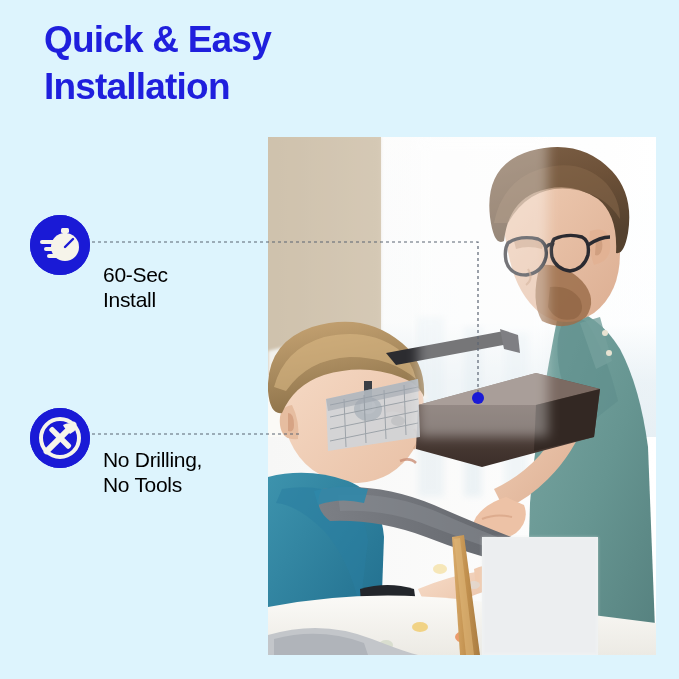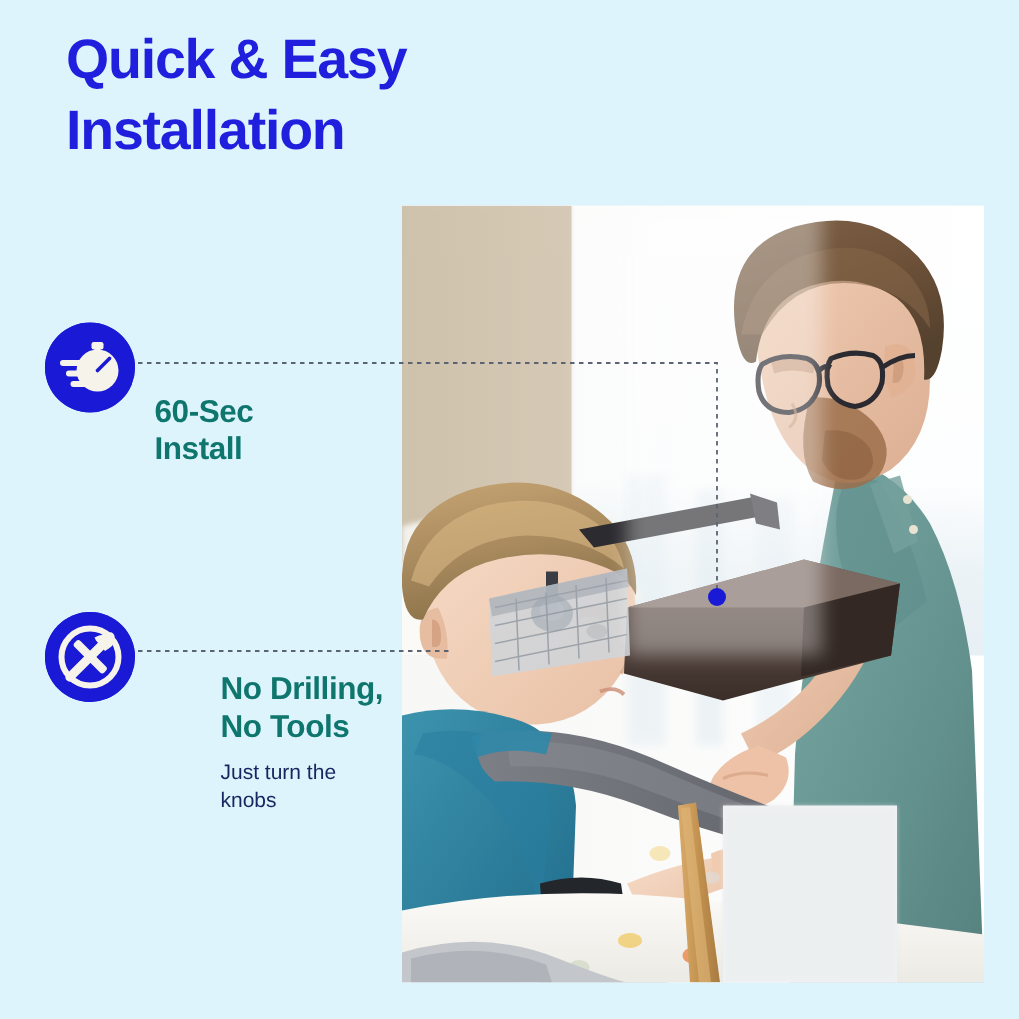--- a/index.html
+++ b/index.html
@@ -69,28 +69,28 @@
   .feature-1 .badge { top: 3px; }
   .feature-2 .badge { top: 3px; }
   .badge svg { display: block; width: 60px; height: 60px; }
 
   .feature-text {
     position: absolute;
     left: 103px;
     width: 170px;
   }
   .feature-1 .feature-text { top: 50px; }
-  .feature-2 .feature-text { top: 42px; margin-left: 44px; }
+  .feature-2 .feature-text { top: 42px; }
 
   .feature-heading {
     font-size: 21px;
     line-height: 25px;
-    font-weight: bold;
+    font-weight: normal;
     letter-spacing: -0.3px;
-    color: #0f766e;
+    color: #000000;
     white-space: pre-line;
     margin: 0;
   }
   .feature-sub {
     margin: 8px 0 0 0;
     font-size: 14px;
     line-height: 19px;
     color: #17265f;
     white-space: pre-line;
   }
@@ -401,19 +401,17 @@
 
         <path d="M33 17 q7 -4 11 1 q3 4 -1 6 l-3 2 l-6 -7 z" fill="#f6f4ea"></path>
 
         <rect x="27" y="8" width="6" height="44" rx="3" fill="#f6f4ea" transform="rotate(45 30 30)"></rect>
         <rect x="28.3" y="9.5" width="3.4" height="41" rx="1.7" fill="#1a1ad6" transform="rotate(45 30 30)" opacity="0"></rect>
       </svg>
     </span>
     <div class="feature-text">
       <p class="feature-heading">No Drilling,
 No Tools</p>
-      <p class="feature-sub">Just turn the
-knobs</p>
     </div>
   </div>
 
 
 </div>
 
 </body></html>

